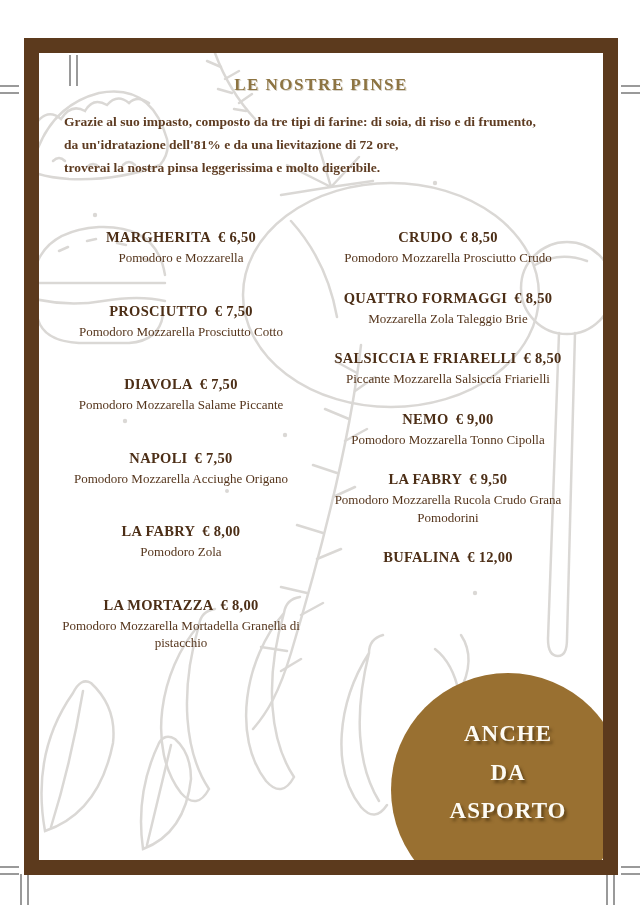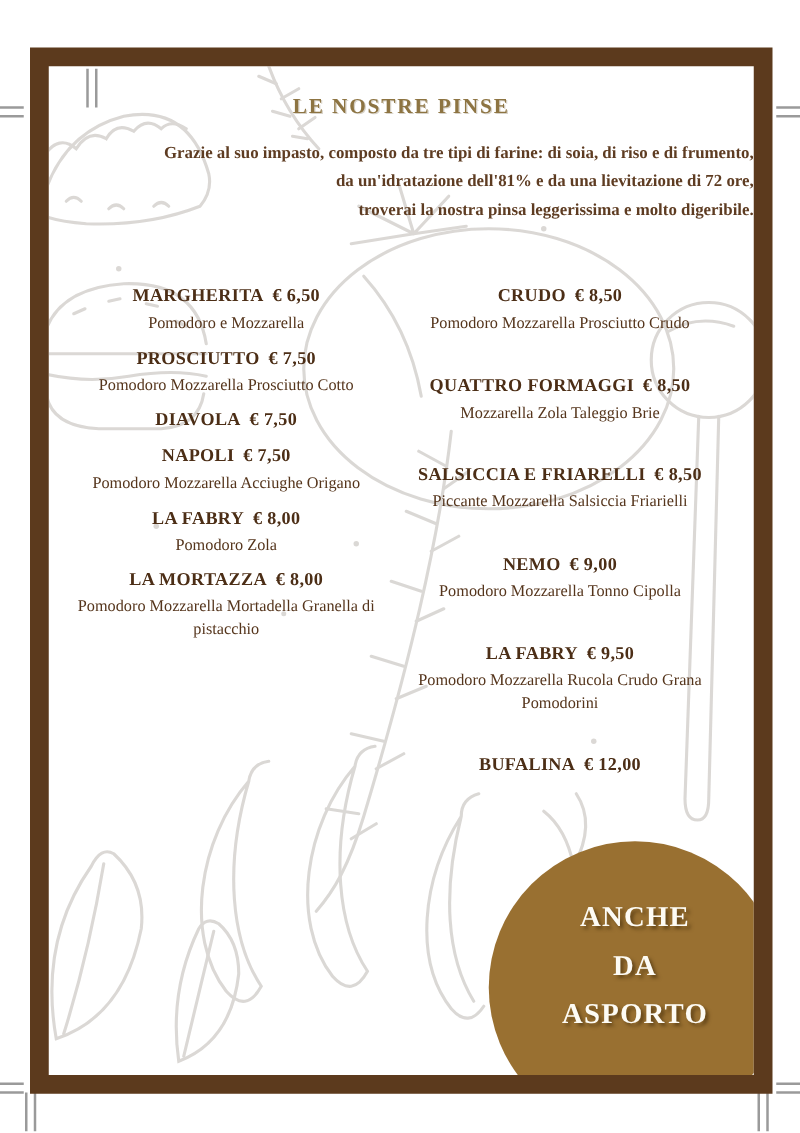--- a/index.html
+++ b/index.html
@@ -20,29 +20,29 @@
   .content{position:absolute;left:39px;top:53px;width:564px;height:807px;
            overflow:hidden;z-index:1;}
 
   .bg-art{position:absolute;left:0;top:0;z-index:0;}
 
   .title{position:absolute;left:0;top:22px;width:100%;text-align:center;
          font-size:17px;font-weight:bold;letter-spacing:1.5px;
          color:var(--title_gold,#8d7442);text-shadow:1px 1px 0 rgba(90,70,30,.25);
          z-index:3;}
 
-  .intro{position:absolute;left:0;top:58px;width:100%;text-align:right;
+  .intro{position:absolute;left:0;top:58px;width:100%;text-align:left;
          color:var(--intro_brown,#5e3c22);font-size:13.5px;font-weight:bold;
-         line-height:1.7;z-index:3;}
+         line-height:1.7;z-index:3;padding-left:25px;}
   .intro div{white-space:nowrap;}
 
   .menu{position:absolute;left:16px;top:176px;width:534px;display:flex;z-index:3;}
   .col{display:flex;flex-direction:column;align-items:center;}
-  .col-left{width:252px;gap:12px;}
-  .col-right{width:282px;gap:34px;}
+  .col-left{width:252px;gap:36px;}
+  .col-right{width:282px;gap:23px;}
   .item{text-align:center;max-width:248px;}
   .item-head{font-size:14.5px;font-weight:bold;letter-spacing:.3px;
              color:var(--text_brown,#4c2e16);}
   .item-price{margin-left:7px;}
   .item-desc{margin-top:3px;font-size:13px;line-height:1.35;
              color:var(--desc_brown,#55351c);}
 
   .badge{position:absolute;left:352px;top:620px;width:234px;height:234px;
          border-radius:50%;background:var(--badge_brown,#997031);z-index:4;
          display:flex;flex-direction:column;align-items:center;justify-content:flex-start;
@@ -164,20 +164,21 @@
     <div class="item-head">
       <span>PROSCIUTTO</span><span class="item-price">€ 7,50</span>
     </div>
     <div class="item-desc">Pomodoro Mozzarella Prosciutto Cotto</div>
   </div>
 
   <div class="item">
     <div class="item-head">
       <span>DIAVOLA</span><span class="item-price">€ 7,50</span>
     </div>
+    <div class="item-desc">Pomodoro Mozzarella Salame Piccante</div>
   </div>
 
   <div class="item">
     <div class="item-head">
       <span>NAPOLI</span><span class="item-price">€ 7,50</span>
     </div>
     <div class="item-desc">Pomodoro Mozzarella Acciughe Origano</div>
   </div>
 
   <div class="item">

